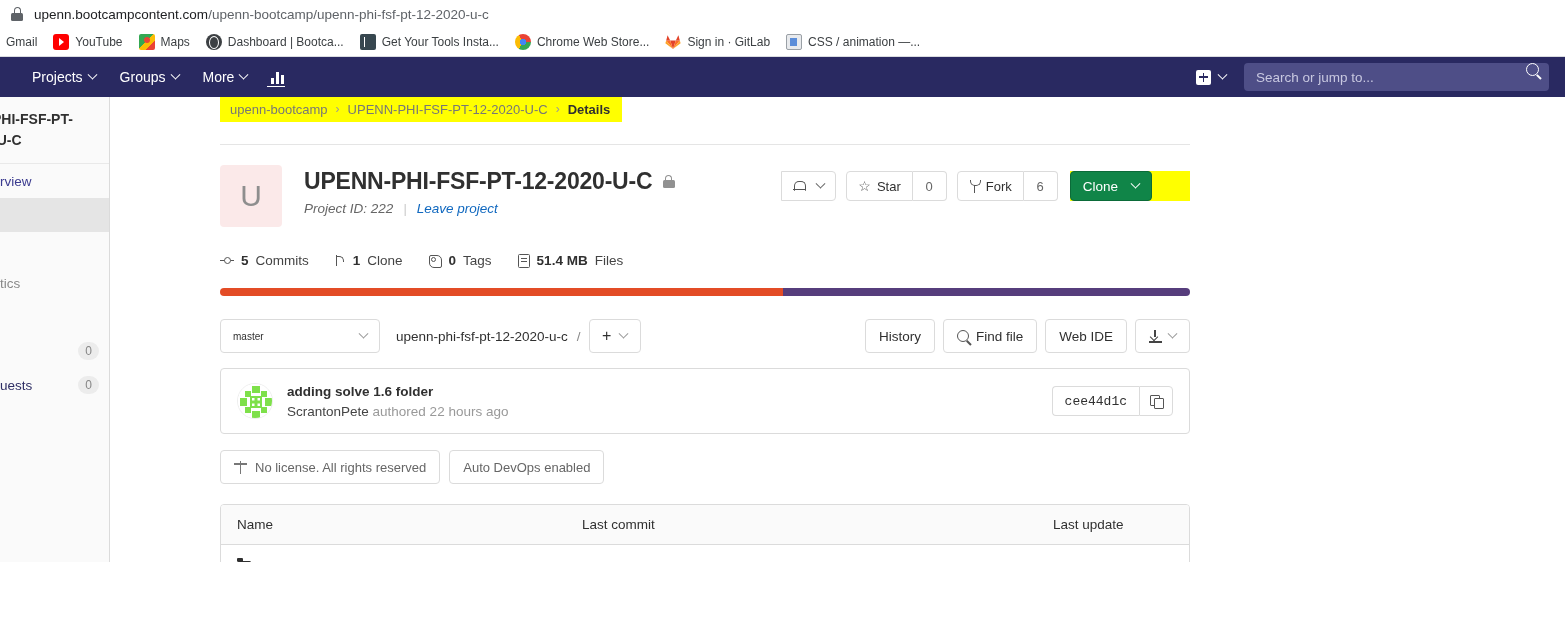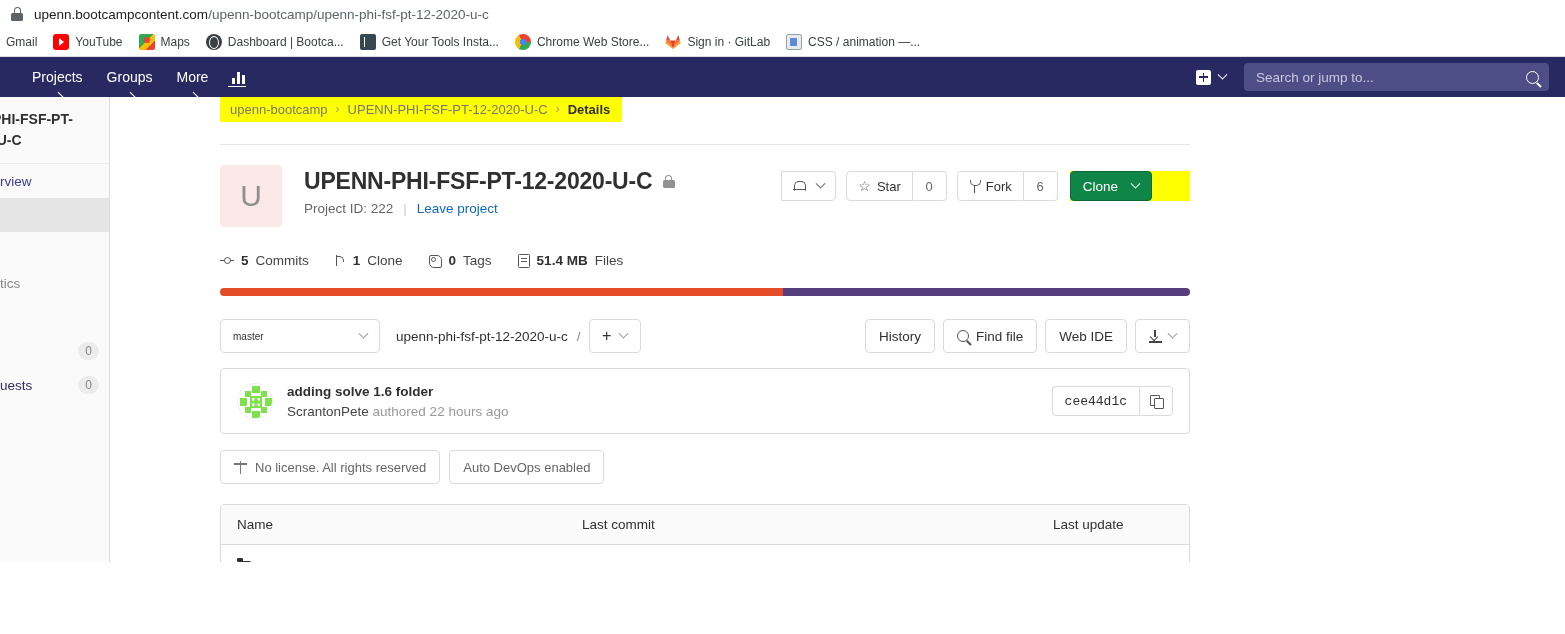--- a/index.html
+++ b/index.html
@@ -108,21 +108,20 @@
     align-items: center;
     color: #fff;
     padding: 0 16px 0 16px;
   }
   .gl-topnav .nav-left { display: flex; align-items: center; gap: 0; margin-left: 4px; }
   .nav-item {
     display: inline-flex; align-items: center;
     font-size: 14px; color: #fff;
     padding: 0 12px; height: 40px; line-height: 40px;
     font-weight: 400;
-    flex-direction: column;
   }
   .caret-down {
     display:inline-block; margin-left:6px;
     width:7px;height:7px;
     border-right:1.6px solid currentColor;
     border-bottom:1.6px solid currentColor;
     transform: rotate(45deg) translate(-2px,-2px);
   }
   .nav-chart-icon {
     display:inline-flex; align-items:flex-end; gap:2px; height:14px;
@@ -144,21 +143,21 @@
   }
   .plus-sq::before,.plus-sq::after{
     content:"";position:absolute;background:#292961;
   }
   .plus-sq::before{left:6.7px;top:3px;width:1.8px;height:9px;}
   .plus-sq::after{left:3px;top:6.7px;width:9px;height:1.8px;}
   .search-box {
     width: 305px; height: 28px;
     background: #4e4e87;
     border-radius: 4px;
-    display: flex; align-items: center;
+    display: flex; 
     padding: 0 10px;
     margin-left: 12px;
     position: relative;
   }
   .search-box input {
     background: transparent; border: none; outline: none;
     color: #fff; font-size: 13.5px; flex: 1;
     font-family: "Liberation Sans", sans-serif;
   }
   .search-box input::placeholder { color: #c8c8e0; opacity: 1; }
@@ -254,21 +253,21 @@
   }
   .proj-meta { margin-left: 22px; padding-top: 3px; }
   .proj-title {
     font-size: 23px; font-weight: 700; color: #303030;
     display: flex; align-items: center; gap: 10px;
     letter-spacing: -0.2px;
   }
   .lock-small { width:13px;height:14px;position:relative;display:inline-block;}
   .lock-small .sk{position:absolute;left:3px;top:0;width:7px;height:6px;border:1.6px solid #919191;border-bottom:none;border-radius:4px 4px 0 0;}
   .lock-small .bd{position:absolute;left:0.5px;top:5px;width:12px;height:8px;background:#919191;border-radius:1.5px;}
-  .proj-sub { margin-top: 6px; font-size: 13.5px; color: #666; display: flex; align-items: center; gap: 10px; }
+  .proj-sub { margin-top: 6px; font-size: 13.5px; color: #666; display: flex; align-items: center; gap: 10px; font-style: italic; }
   .proj-sub .vbar { color: #ccc; }
   .proj-sub a { color: #1068bf; text-decoration: none; }
 
   .header-actions { margin-left: auto; display: flex; align-items: center; padding-top: 6px; }
   .btn-group { display: inline-flex; }
   .btn {
     height: 30px;
     display: inline-flex; align-items: center; justify-content: center;
     gap: 6px;
     border: 1px solid #dbdbdb;

